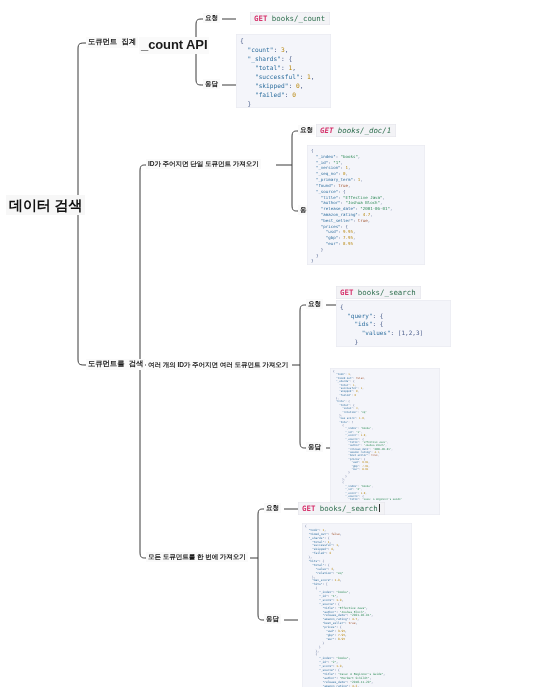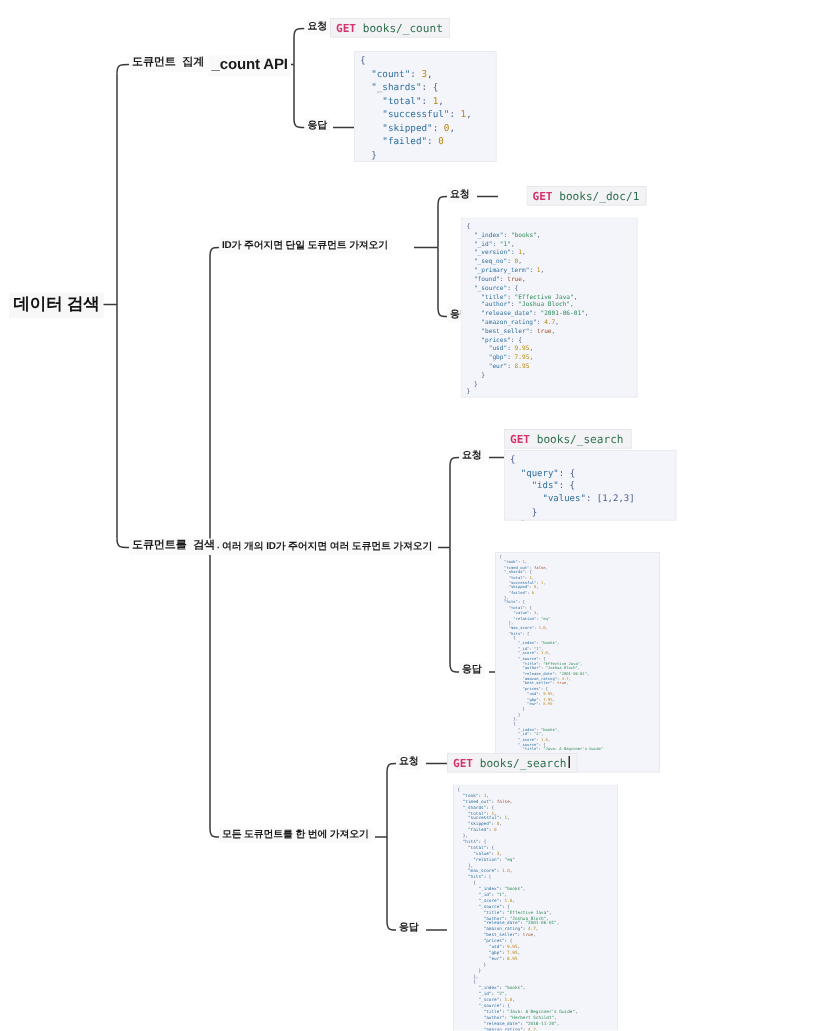--- a/index.html
+++ b/index.html
@@ -19,28 +19,28 @@
     font-size:7.2px;
     color:#1a1a1a;
     font-weight:700;
     white-space:nowrap;
     letter-spacing:-0.1px;
     background:#fafafa;
     padding:1px 2px;
     line-height:1.15;
   }
   .node.root{
-    font-size:11px;
+    font-size:14px;
     font-weight:700;
     color:#111;
     background:#f7f7f7;
     padding:2px 3px;
   }
   .node.l2{font-size:7.4px;font-family:Liberation Mono, monospace;}
-  .node.l3{font-size:10px;text-align:right;}
+  .node.l3{font-size:13px;text-align:right;}
   .node.leaf{font-size:6.6px;font-weight:700;}
   .node.rr{font-size:6.6px;font-weight:700;}
 
   
   .req-head{
     position:absolute;
     background:#f3f3f6;
     border:0;
     padding:1.5px 5px 2px 4px;
     font-family:"DejaVu Sans Mono","Liberation Mono",monospace;
@@ -128,21 +128,21 @@
   <div class="node root" style="left:6px;top:195px;">데이터 검색</div>
 
   <div class="node l2" style="left:86px;top:37px;">도큐먼트 집계</div>
 
   <div class="node l3" style="left:139px;top:37px;">_count API</div>
 
   <div class="node rr" style="left:203px;top:13px;">요청</div>
 
   <div class="node rr" style="left:203px;top:79px;">응답</div>
 
-  <div class="req-head" style="left:220px;top:12px;">
+  <div class="req-head" style="left:250px;top:12px;">
     <span class="verb">GET</span>
     <span class="path">books/_count</span>
   </div>
 
   <div class="code c1" style="left:236px;top:34px;width:87px;height:68px;">{
   <span class="k">"count"</span>: <span class="n">3</span>,
   <span class="k">"_shards"</span>: {
     <span class="k">"total"</span>: <span class="n">1</span>,
     <span class="k">"successful"</span>: <span class="n">1</span>,
     <span class="k">"skipped"</span>: <span class="n">0</span>,
@@ -151,21 +151,21 @@
 }</div>
 
   <div class="node l2" style="left:86px;top:359px;">도큐먼트를 검색</div>
 
   <div class="node leaf" style="left:146px;top:159px;">ID가 주어지면 단일 도큐먼트 가져오기</div>
 
   <div class="node rr" style="left:298px;top:125px;">요청</div>
 
   <div class="node rr" style="left:298px;top:205px;">응답</div>
 
-  <div class="req-head" style="left:351px;top:124px;">
+  <div class="req-head" style="left:316px;top:124px;font-style:italic;">
     <span class="verb">GET</span>
     <span class="path">books/_doc/1</span>
   </div>
 
   <div class="code c2" style="left:307px;top:145px;width:110px;height:114px;">{
   <span class="k">"_index"</span>: <span class="s">"books"</span>,
   <span class="k">"_id"</span>: <span class="s">"1"</span>,
   <span class="k">"_version"</span>: <span class="n">1</span>,
   <span class="k">"_seq_no"</span>: <span class="n">0</span>,
   <span class="k">"_primary_term"</span>: <span class="n">1</span>,

